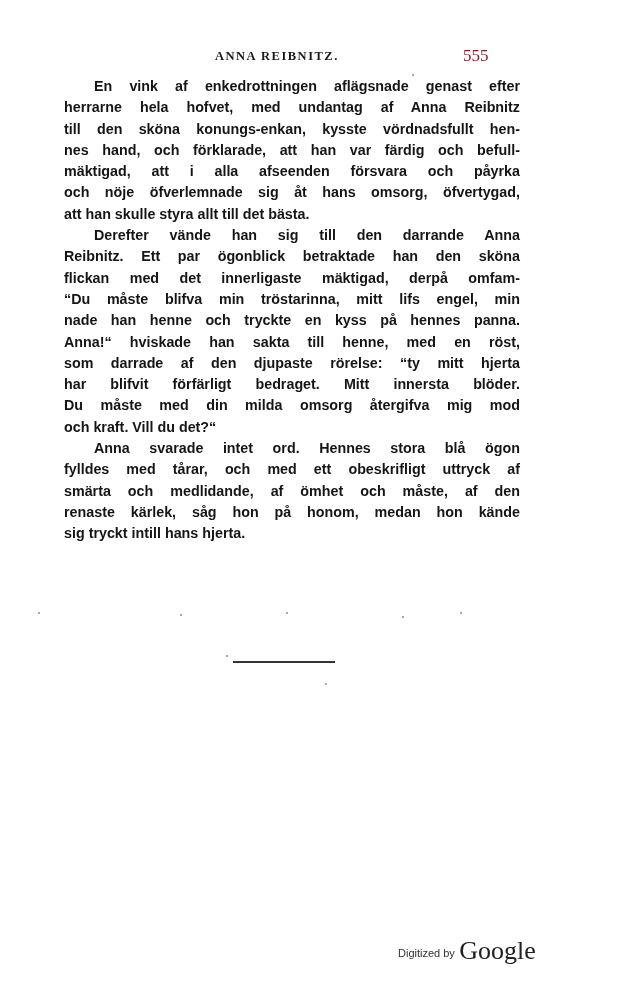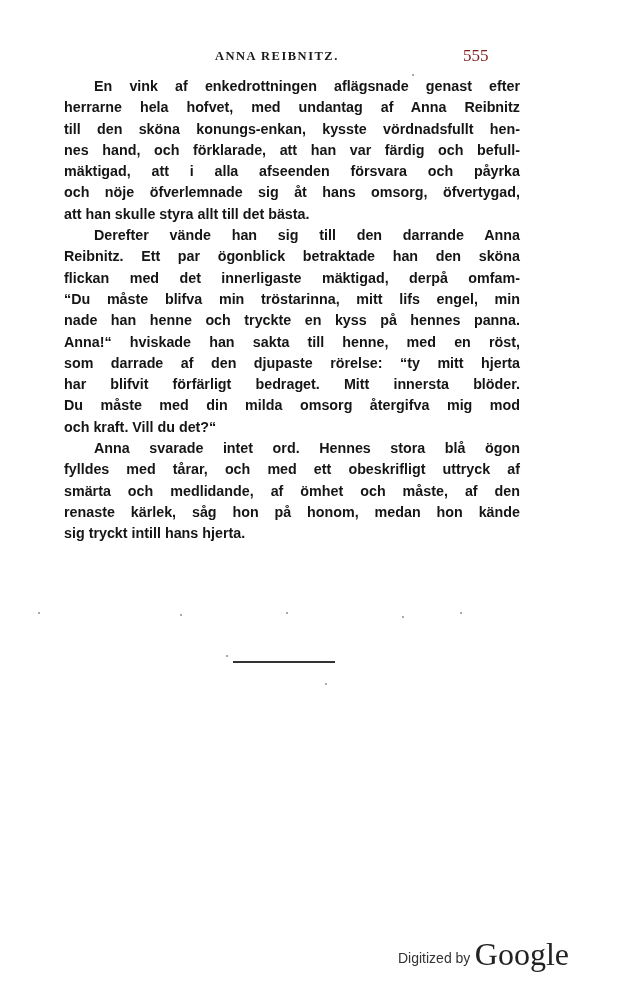--- a/index.html
+++ b/index.html
@@ -7,22 +7,22 @@
     .page { position: absolute; left: 0; top: 0; width: 624px; height: 984px; background: #fff; color: #111; }
     .running-head { position: absolute; top: 46px; left: 0; width: 624px; height: 20px; font-family: Liberation Serif, serif; }
     .running-title { position: absolute; left: 215px; top: 3px; font-size: 12.5px; letter-spacing: 1.5px; font-weight: bold; color: #1a1a1a; }
     .page-number { position: absolute; left: 463px; top: 0; font-size: 17px; color: #7f1d1d; }
     .body-text { position: absolute; left: 32px; top: 76px; width: 456px; font-family: Liberation Sans, sans-serif; font-size: 14.3px; line-height: 21.3px; font-weight: bold; color: #151515; margin-left: 32px; }
     .line { white-space: nowrap; display: block; text-align: justify; text-align-last: justify; height: 21.3px; }
     .line.indent { padding-left: 30px; }
     .line.last { text-align-last: left; }
     .divider { position: absolute; left: 233px; top: 661px; width: 102px; height: 2px; background: #333; }
     .digitized { position: absolute; left: 398px; top: 936px; font-family: "Liberation Sans", sans-serif; color: #333; }
-    .digitized .by { font-size: 14px; vertical-align: 2px; }
-    .digitized .google { font-family: "Liberation Serif", serif; font-size: 32px; color: #222; margin-top: 40px; }
+    .digitized .by { font-size: 11px; vertical-align: 2px; }
+    .digitized .google { font-family: "Liberation Serif", serif; font-size: 26px; color: #222; margin-top: 40px; }
     .specks span { position: absolute; width: 2px; height: 2px; background: #aaa; }
   </style>
 </head>
 <body>
 
 <div class="page">
 
   <div class="running-head">
     <span class="running-title">ANNA REIBNITZ.</span>
     <span class="page-number">555</span>

